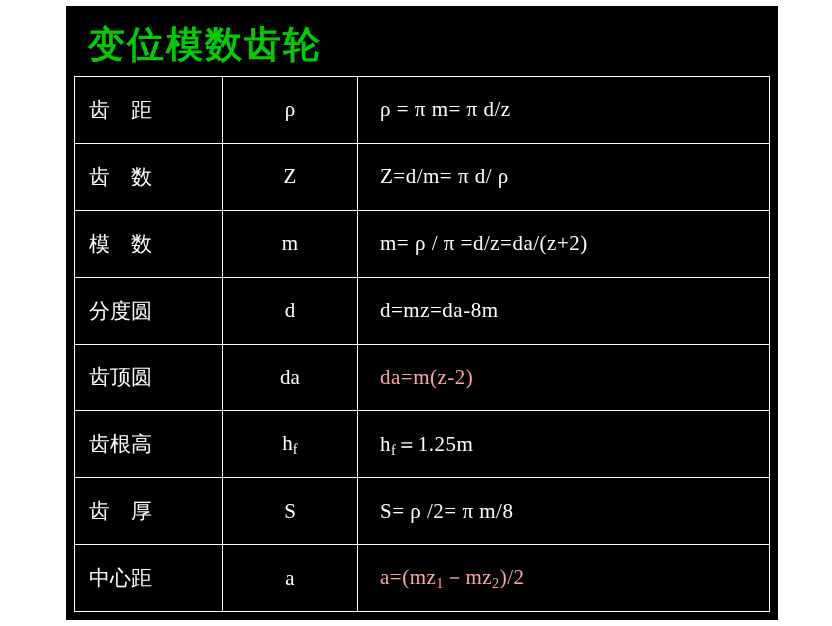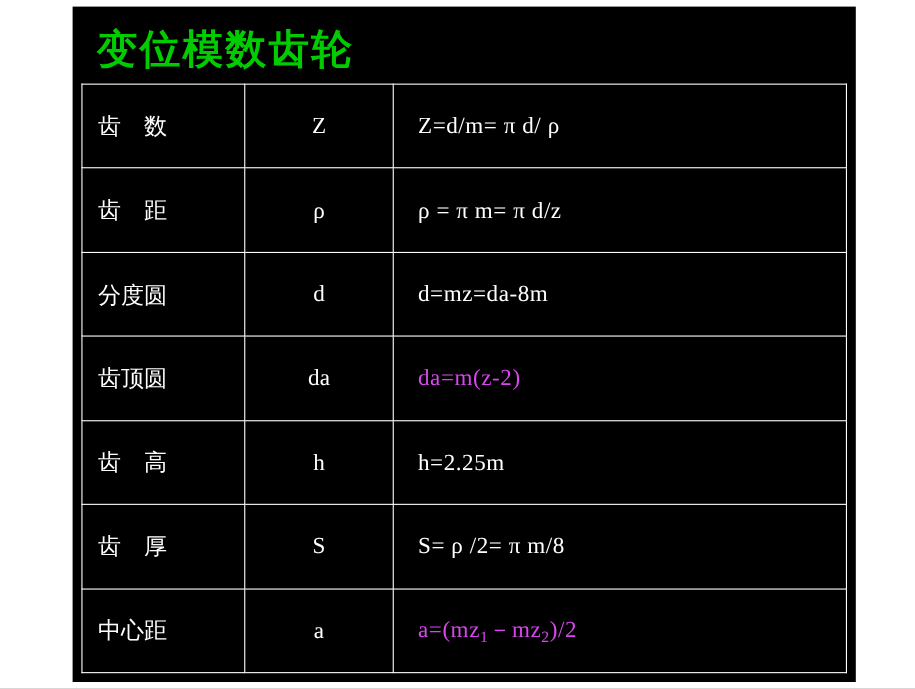--- a/index.html
+++ b/index.html
@@ -70,61 +70,66 @@
     font-size: 21px;
   }
   td.c-formula {
     text-align: left;
     padding-left: 22px;
     font-family: "Liberation Serif", serif;
     font-size: 21px;
     letter-spacing: 0.5px;
   }
   .red {
-    color: #d946ef;
+    color: #fca5a5;
   }
   sub {
     font-size: 0.68em;
     vertical-align: -0.3em;
   }
 </style>
 </head>
 <body>
 
 <div id="slide">
 
   <div id="title">变位模数齿轮</div>
 
   <div id="table-wrap">
     <table>
       <tbody id="tbody">
           <tr>
+            <td class="c-name">齿　距</td>
+            <td class="c-sym">ρ</td>
+            <td class="c-formula">ρ = π m= π d/z</td>
+          </tr>
+          <tr>
             <td class="c-name">齿　数</td>
             <td class="c-sym">Z</td>
             <td class="c-formula">Z=d/m= π d/ ρ</td>
           </tr>
           <tr>
-            <td class="c-name">齿　距</td>
-            <td class="c-sym">ρ</td>
-            <td class="c-formula">ρ = π m= π d/z</td>
+            <td class="c-name">模　数</td>
+            <td class="c-sym">m</td>
+            <td class="c-formula">m= ρ / π =d/z=da/(z+2)</td>
           </tr>
           <tr>
             <td class="c-name">分度圆</td>
             <td class="c-sym">d</td>
             <td class="c-formula">d=mz=da-8m</td>
           </tr>
           <tr>
             <td class="c-name">齿顶圆</td>
             <td class="c-sym">da</td>
             <td class="c-formula red">da=m(z-2)</td>
           </tr>
           <tr>
-            <td class="c-name">齿　高</td>
-            <td class="c-sym">h</td>
-            <td class="c-formula">h=2.25m</td>
+            <td class="c-name">齿根高</td>
+            <td class="c-sym">h<sub>f</sub></td>
+            <td class="c-formula">h<sub>f</sub>＝1.25m</td>
           </tr>
           <tr>
             <td class="c-name">齿　厚</td>
             <td class="c-sym">S</td>
             <td class="c-formula">S= ρ /2= π m/8</td>
           </tr>
           <tr>
             <td class="c-name">中心距</td>
             <td class="c-sym">a</td>
             <td class="c-formula red">a=(mz<sub>1</sub>－mz<sub>2</sub>)/2</td>

